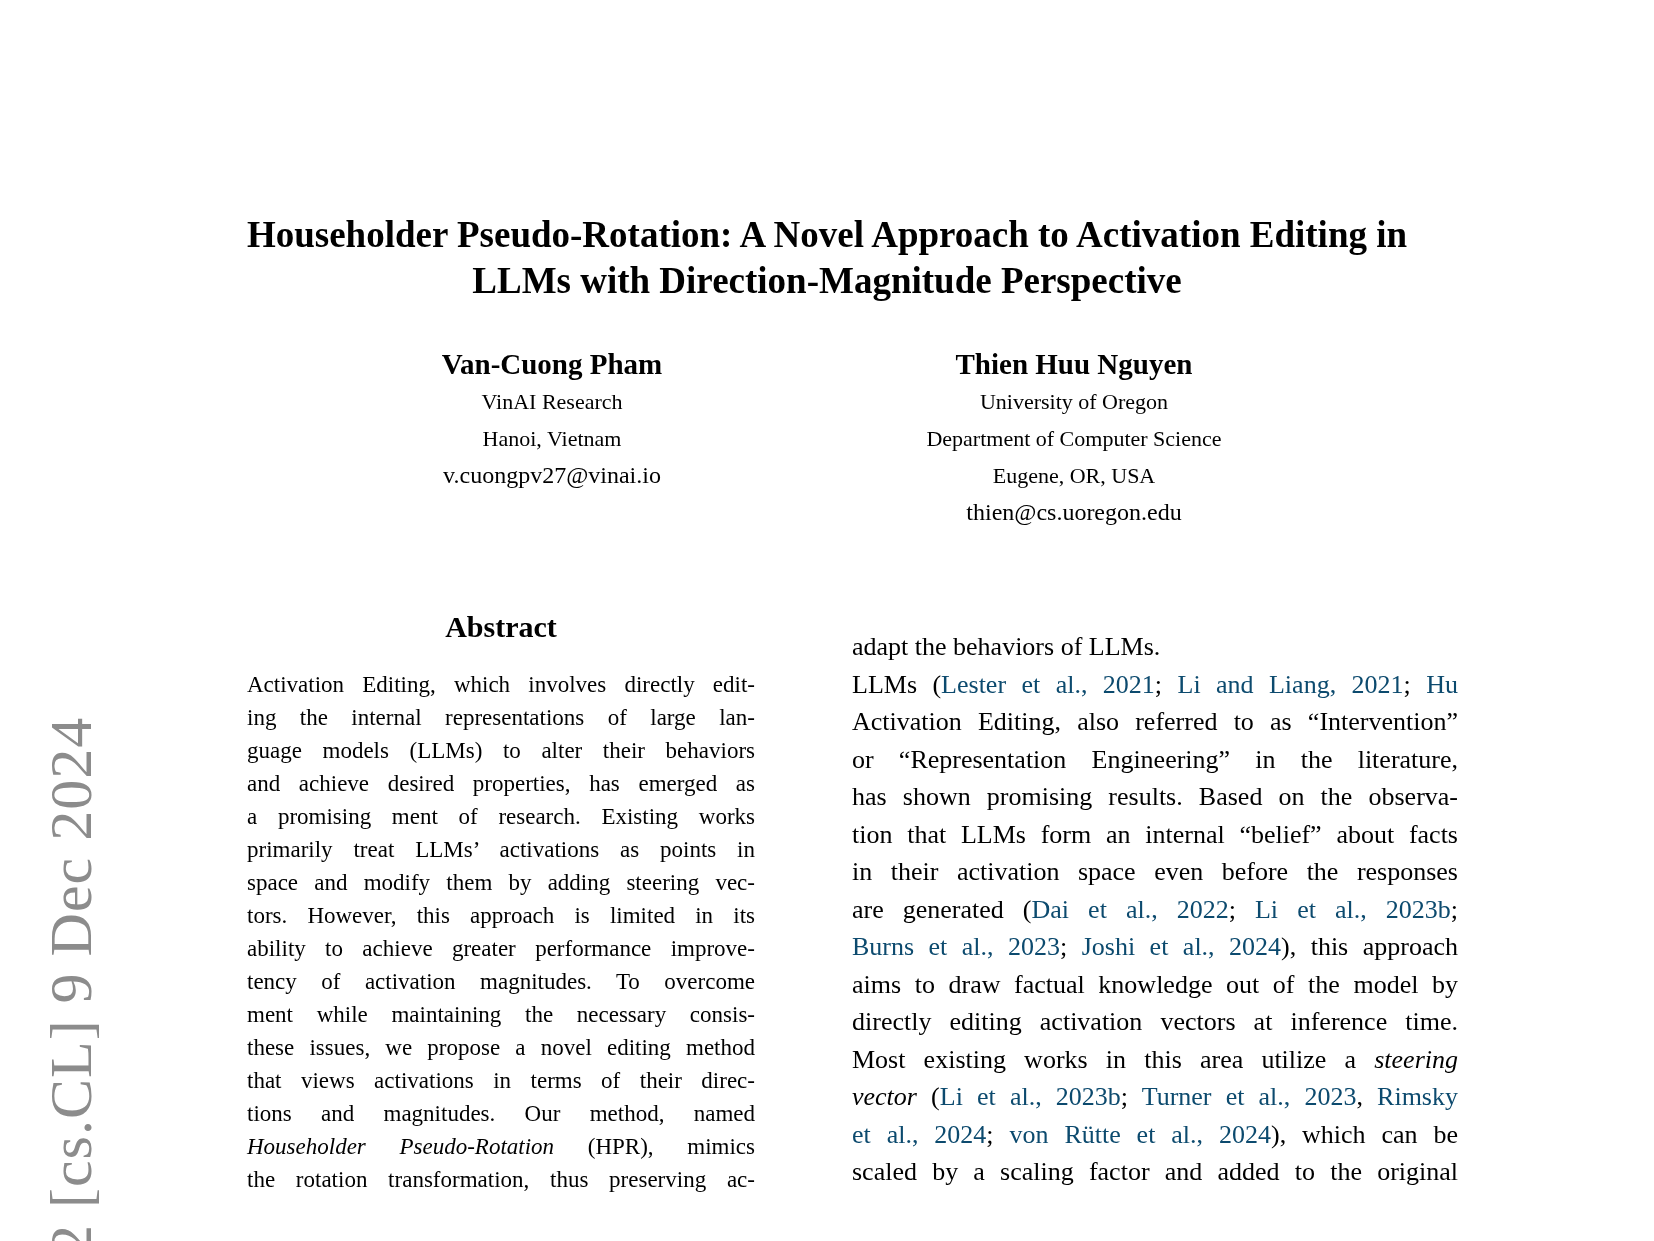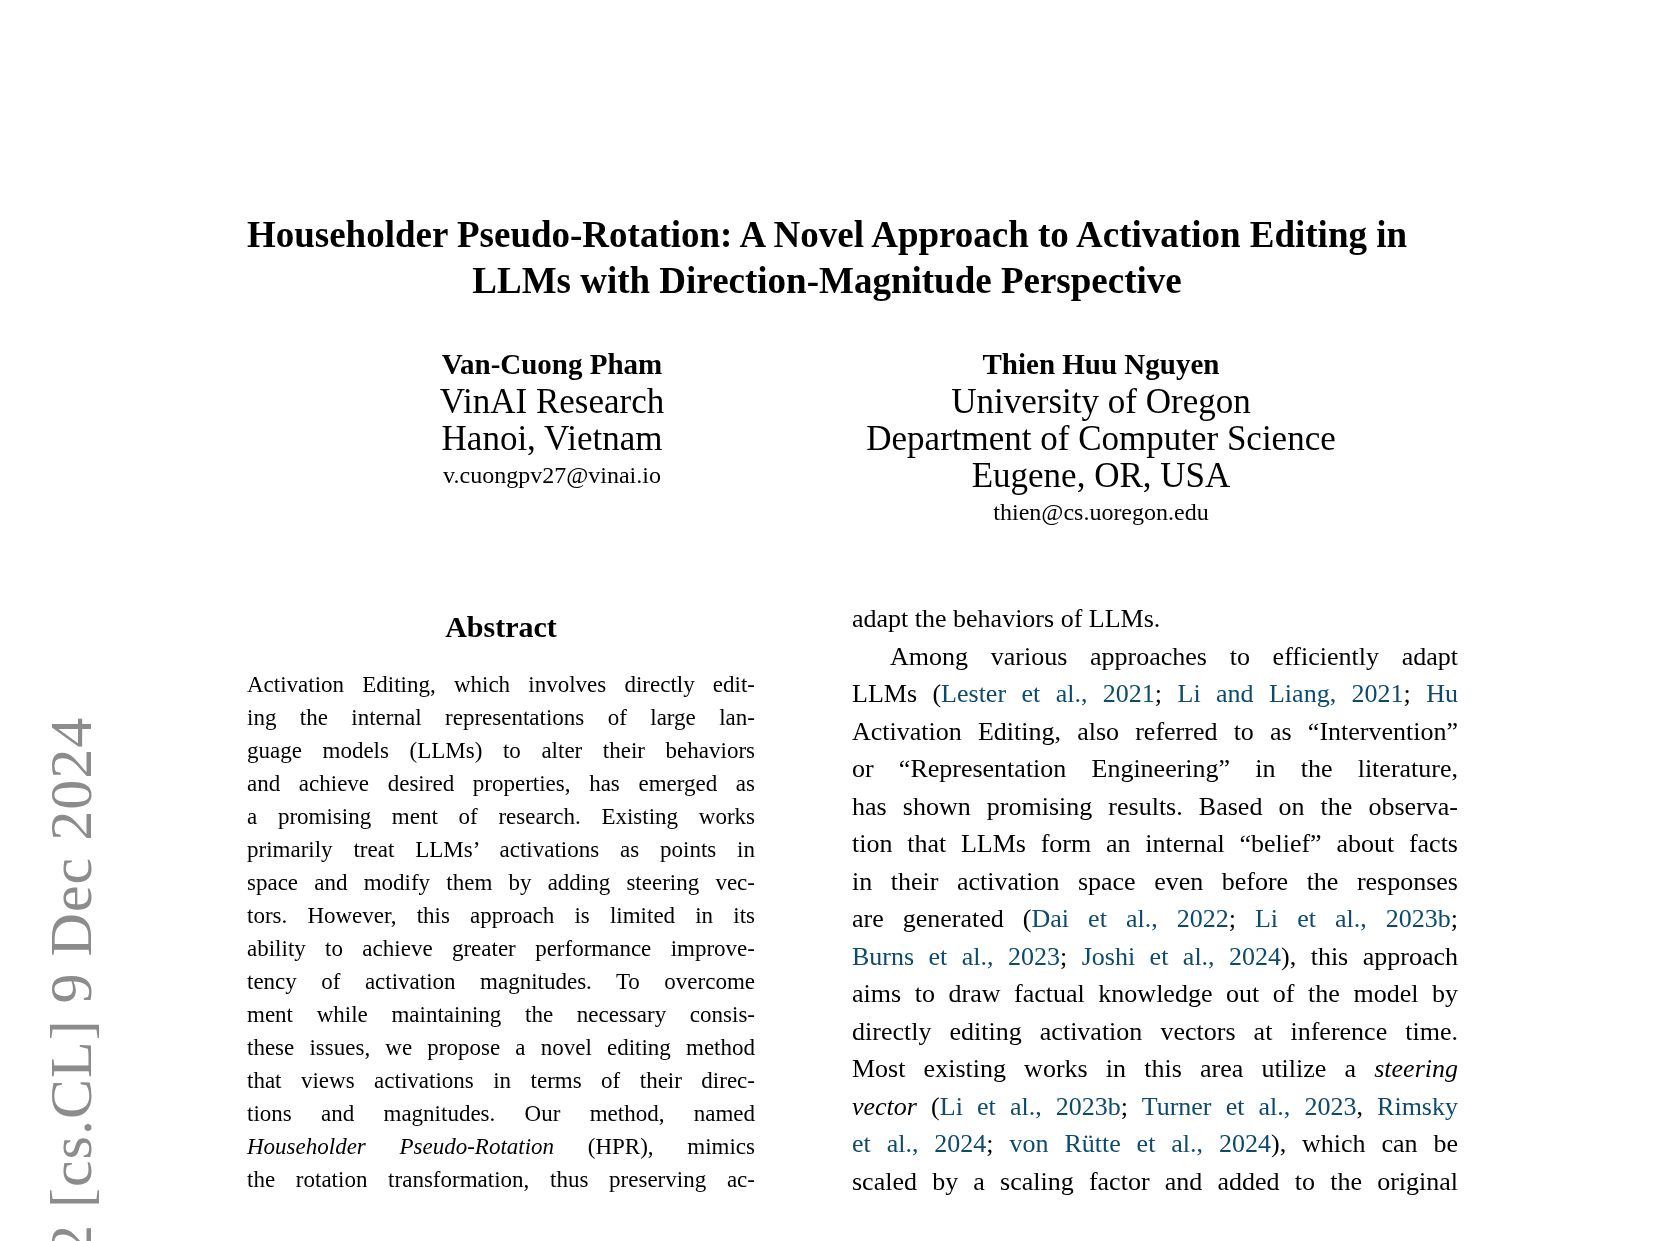--- a/index.html
+++ b/index.html
@@ -13,38 +13,38 @@
     transform-origin:0 0;transform:rotate(-90deg);
     font-size:60px;line-height:62px;white-space:nowrap;
     color:#8c8c8c;letter-spacing:1px;
   }
   .title{
     position:absolute;left:0;right:0;top:212px;
     text-align:center;font-weight:bold;font-size:37px;line-height:46px;
   }
   .author{position:absolute;top:346px;text-align:center;}
   .author.a1{left:302px;width:500px;}
-  .author.a2{left:851px;width:500px;}
+  .author.a2{left:824px;width:500px;}
   .author-name{font-weight:bold;font-size:29px;line-height:37px;}
-  .author-aff .tline{font-size:35px;line-height:37px;text-align:right;text-align-last:center;}
+  .author-aff .tline{font-size:22px;line-height:37px;text-align:right;text-align-last:center;}
   .author-email{font-family:Liberation Serif, serif;font-size:24px;line-height:37px;}
   .abs-head{
     position:absolute;left:247px;width:508px;top:608px;
     text-align:center;font-weight:bold;font-size:30px;line-height:37px;
   }
   .abs-body{
     position:absolute;left:247px;width:508px;top:668px;
     font-size:23px;line-height:33px;
   }
   .col-right{
     position:absolute;left:852px;width:606px;top:600px;
     font-size:26px;line-height:37.5px;
   }
   .tline{text-align:justify;text-align-last:justify;}
-  .tline.nojust{text-align-last:left;}
+  .tline.nojust{text-align-last:left;margin-top:28px;}
   .tline.indent{text-indent:38px;}
   .cite{color:#0c4a6e;}
   .it{font-style:italic;}
 </style>
 </head>
 <body>
 
 <div class="watermark">2 [cs.CL] 9 Dec 2024</div>
 
 <div class="title">
@@ -87,21 +87,20 @@
     <div class="tline"><span>ment while maintaining the necessary consis-</span></div>
     <div class="tline"><span>these issues, we propose a novel editing method</span></div>
     <div class="tline"><span>that views activations in terms of their direc-</span></div>
     <div class="tline"><span>tions and magnitudes.  Our method, named</span></div>
     <div class="tline"><span class="it">Householder Pseudo-Rotation</span><span> (HPR), mimics</span></div>
     <div class="tline"><span>the rotation transformation, thus preserving ac-</span></div>
   </div>
 
 <div class="col-right">
     <div class="tline nojust"><span>adapt the behaviors of LLMs.</span></div>
-    <div class="tline indent"><span>Among various approaches to efficiently adapt</span></div>
     <div class="tline"><span>LLMs (</span><span class="cite">Lester et al., 2021</span><span>; </span><span class="cite">Li and Liang, 2021</span><span>; </span><span class="cite">Hu</span></div>
     <div class="tline"><span>Activation Editing, also referred to as “Intervention”</span></div>
     <div class="tline"><span>or “Representation Engineering” in the literature,</span></div>
     <div class="tline"><span>has shown promising results.  Based on the observa-</span></div>
     <div class="tline"><span>tion that LLMs form an internal “belief” about facts</span></div>
     <div class="tline"><span>in their activation space even before the responses</span></div>
     <div class="tline"><span>are generated (</span><span class="cite">Dai et al., 2022</span><span>; </span><span class="cite">Li et al., 2023b</span><span>;</span></div>
     <div class="tline"><span class="cite">Burns et al., 2023</span><span>; </span><span class="cite">Joshi et al., 2024</span><span>), this approach</span></div>
     <div class="tline"><span>aims to draw factual knowledge out of the model by</span></div>
     <div class="tline"><span>directly editing activation vectors at inference time.</span></div>

